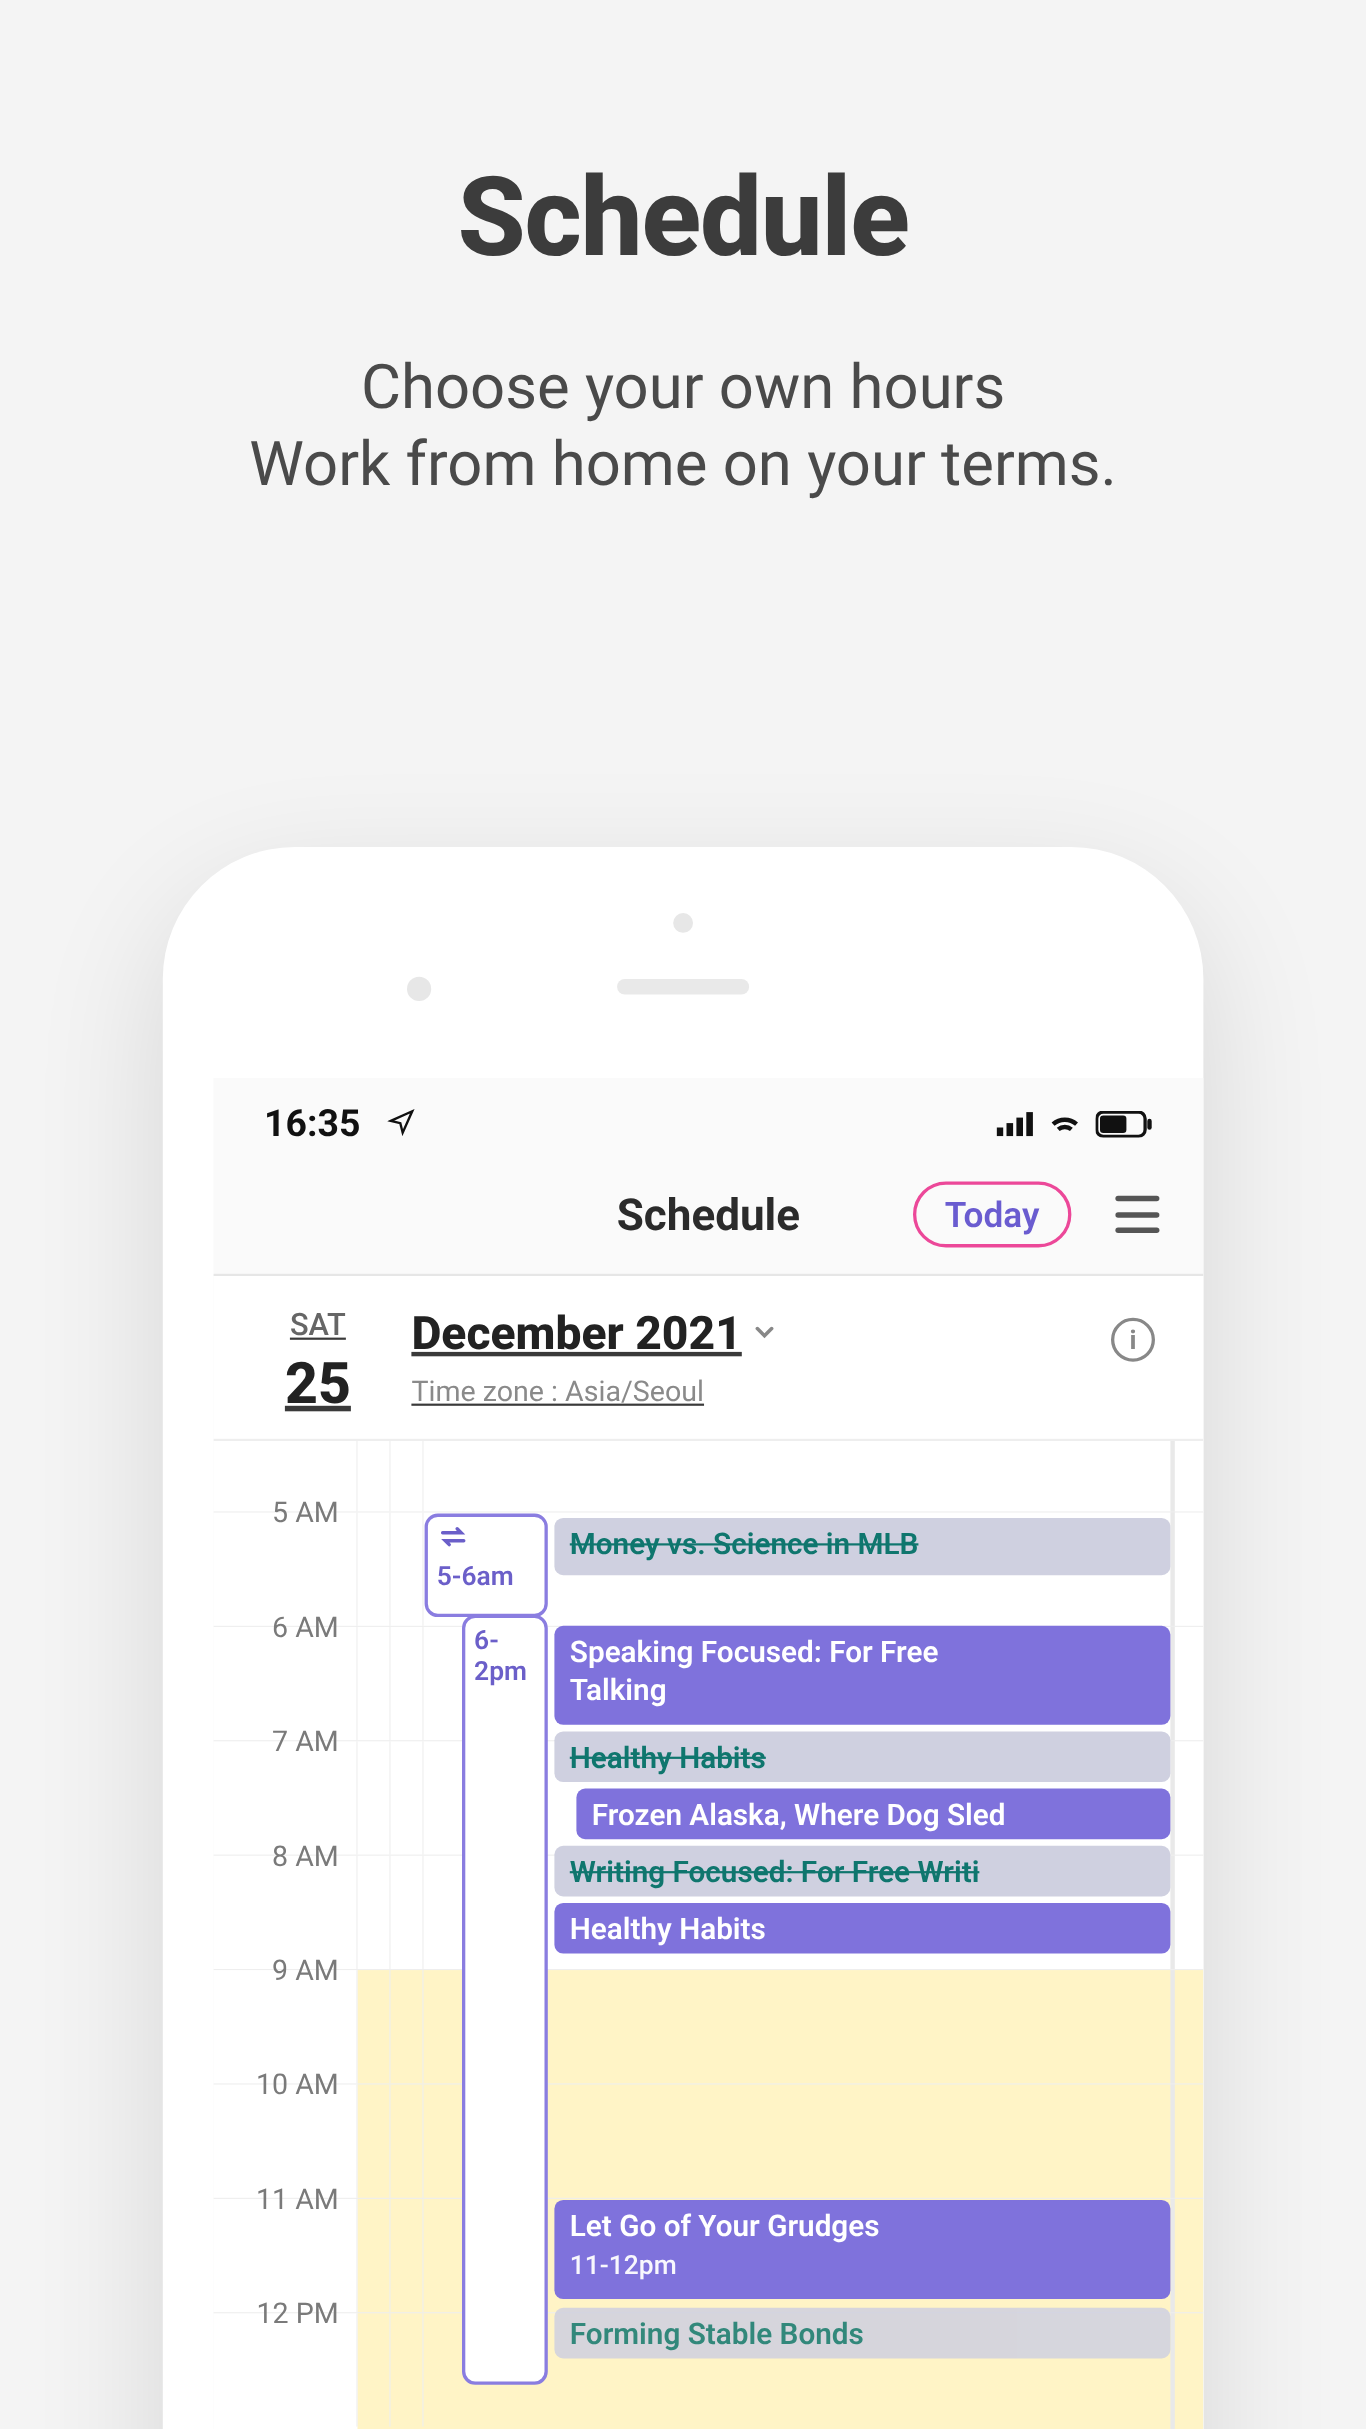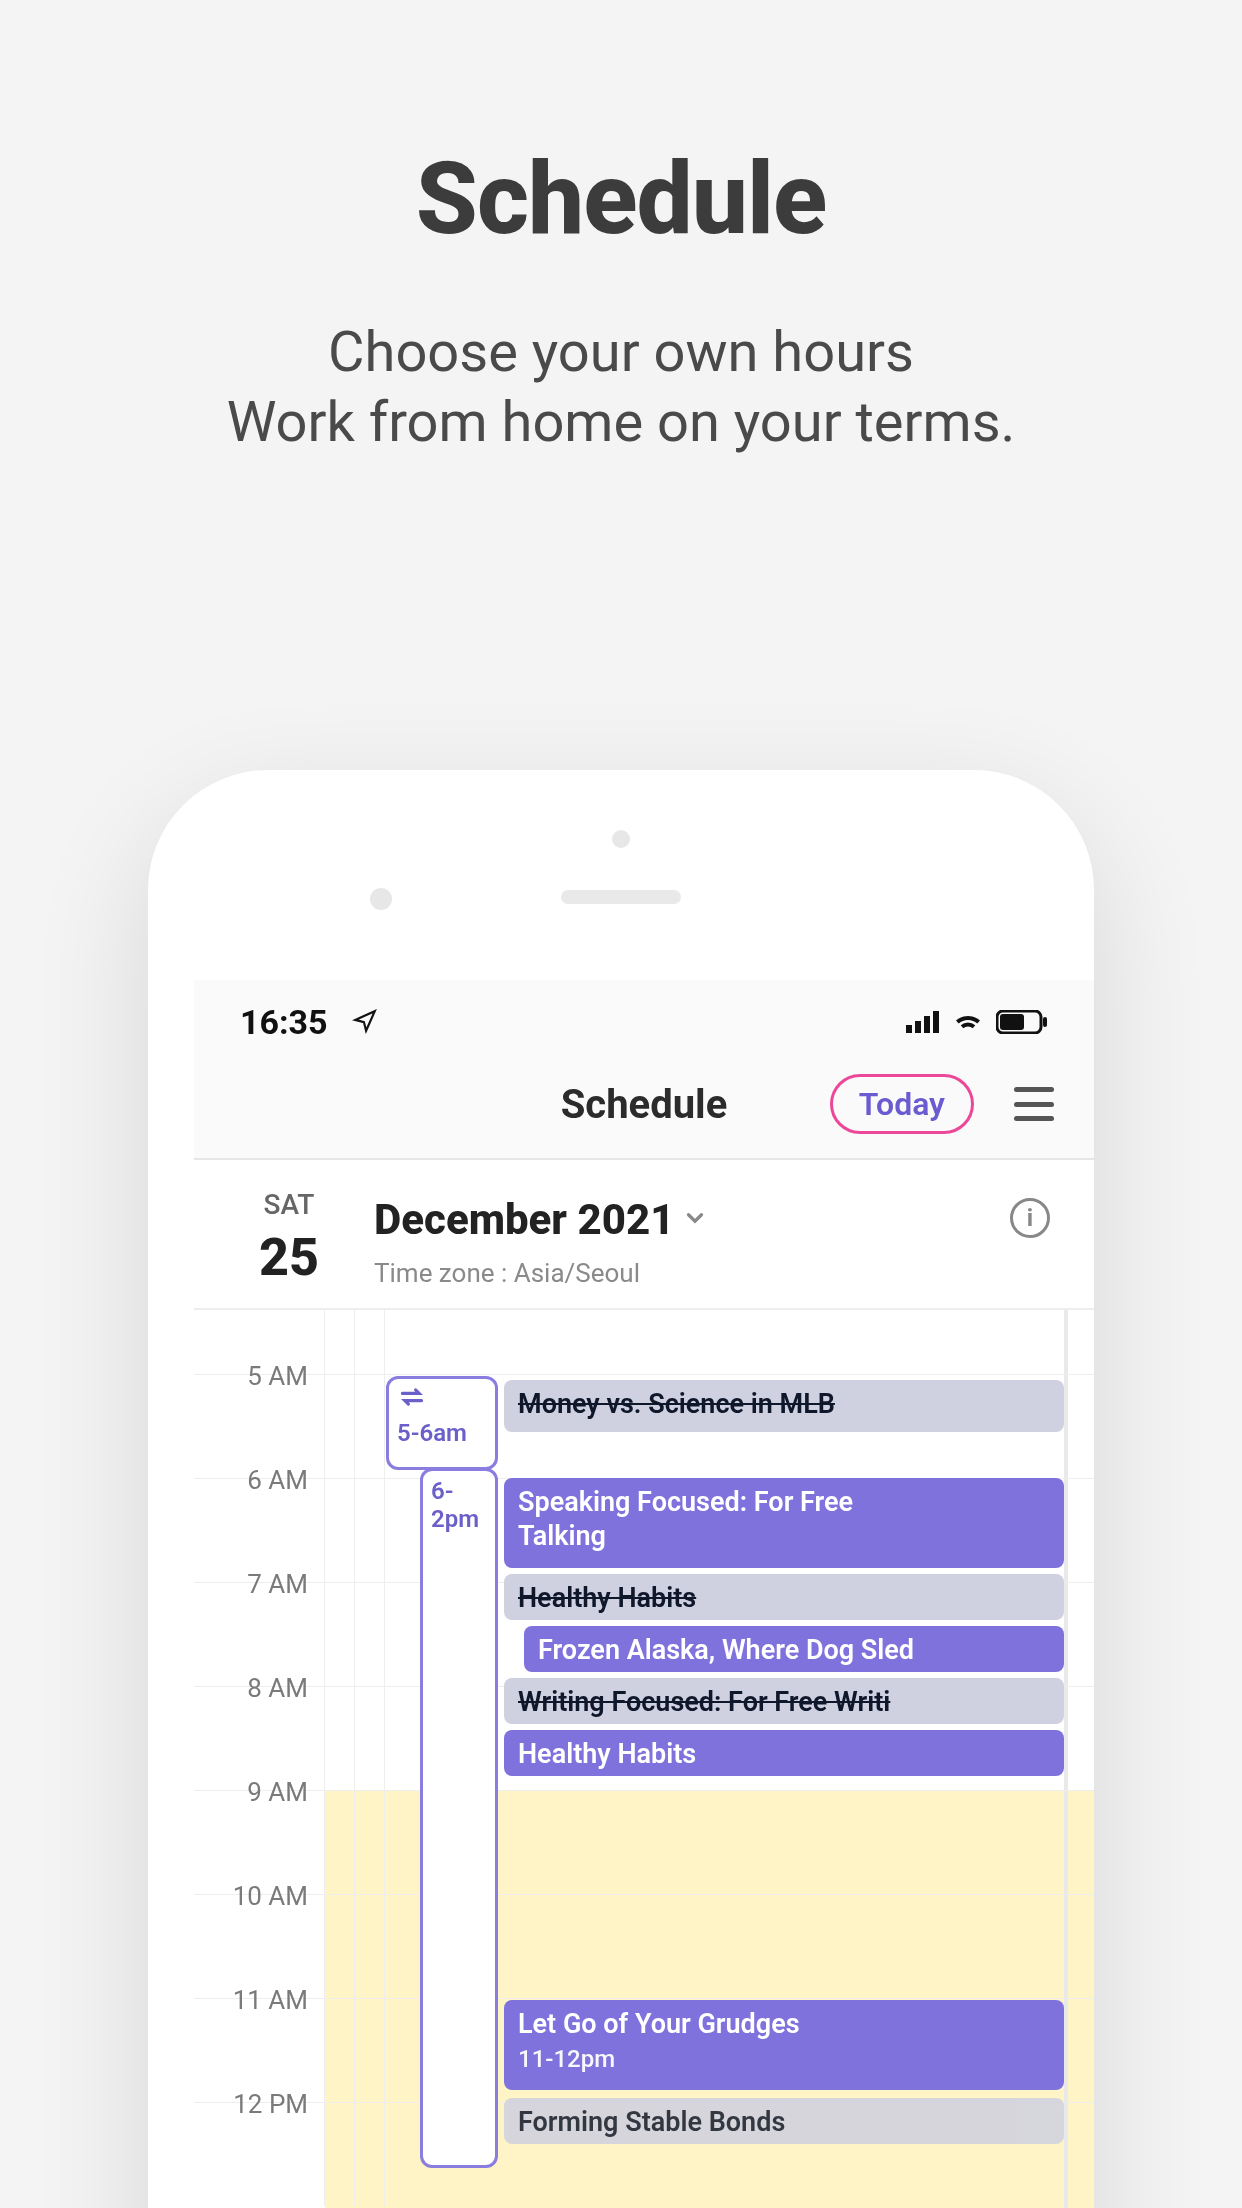--- a/index.html
+++ b/index.html
@@ -114,25 +114,26 @@
     top: 50%;
     transform: translateY(-50%);
     width: 40px; height: 34px;
     display: flex; flex-direction: column; justify-content: space-between;
   }
   .hamburger span { height: 5px; background: #555; border-radius: 3px; }
 
   
   .datebar {
     display: flex;
-    align-items: flex-end;
+    align-items: flex-start;
     padding: 28px 40px 20px 30px;
     background: #ffffff;
     border-bottom: 2px solid #eee;
     position: relative;
+    text-decoration: underline;
   }
   .daycol {
     width: 130px;
     text-align: center;
   }
   .dow { font-size: 28px; color: #666; font-weight: 500; }
   .dnum { font-size: 52px; font-weight: 800; color: #222; margin-top: 6px; }
   .monthcol { flex: 1; padding-left: 20px; }
   .monthrow { display: flex; align-items: center; gap: 8px; }
   .month { font-size: 42px; font-weight: 800; color: #222; }
@@ -206,21 +207,21 @@
     left: 0; right: 0;
     border-radius: 8px;
     padding: 8px 14px;
     font-size: 27px;
     font-weight: 600;
     color: #fff;
     line-height: 1.25;
     overflow: hidden;
   }
   .ev.purple { background: #7f72dc; }
-  .ev.gray   { background: #cfd0e0; color: #0f172a; }
+  .ev.gray   { background: #cfd0e0; color: #0f766e; }
   .ev.gray .strike { text-decoration: line-through; }
   .ev .sub { font-size: 24px; opacity: 0.95; font-weight: 500; }
 
   .sep-right {
     position: absolute;
     right: 26px; top: 0; bottom: 0;
     width: 4px; background: #e9e9e9;
   }
 </style>
 </head>

